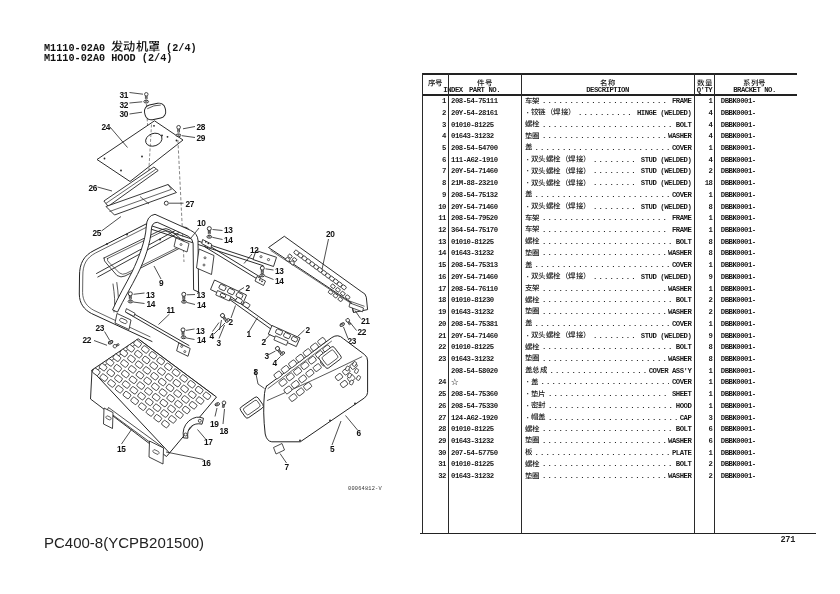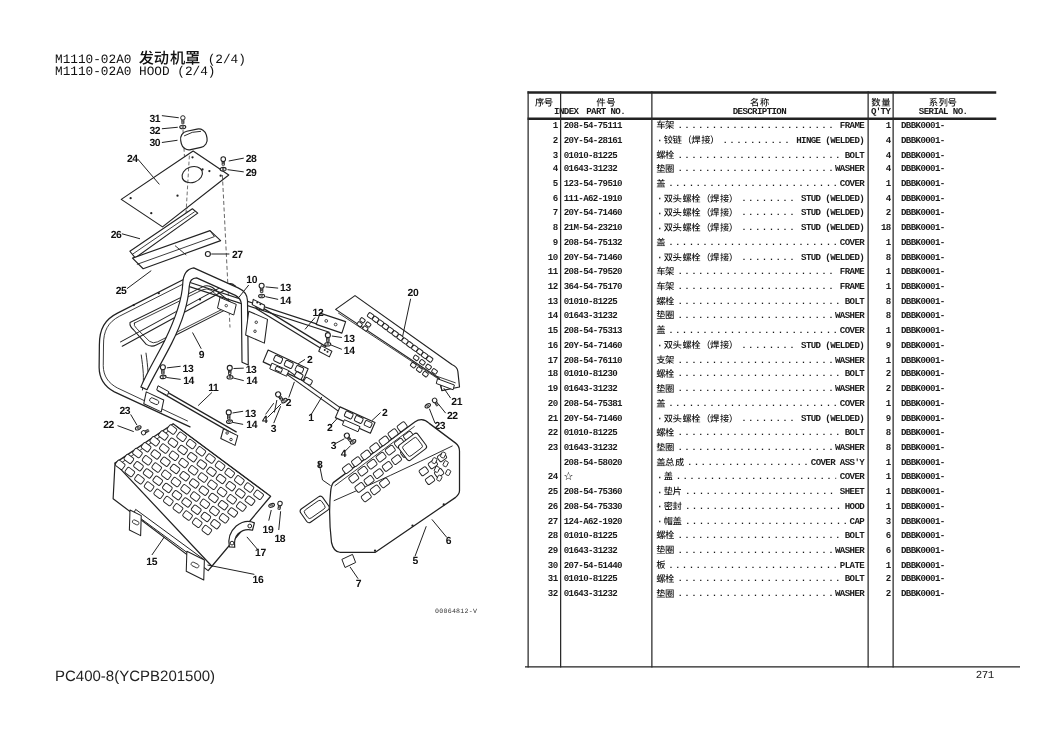--- a/index.html
+++ b/index.html
@@ -1,34 +1,34 @@
 <!DOCTYPE html>
 <html><head><meta charset="utf-8"><style>
 *{margin:0;padding:0;box-sizing:border-box}
 html,body{width:840px;height:594px;background:#fff;font-family:"Liberation Sans",sans-serif;position:relative;overflow:hidden}
 .abs{position:absolute}
 svg.k{width:7.5px;height:7.5px;display:inline-block;vertical-align:-0.95px;fill:#1a1a1a}
 svg.kh{width:7.5px;height:7.5px;display:inline-block;vertical-align:-0.95px;fill:#1a1a1a}
 svg.kt{width:12.2px;height:12.2px;display:inline-block;vertical-align:-1.7px;fill:#111}
 .mono{font-family:"Liberation Mono",monospace}
-.title{font-family:"Liberation Mono",monospace;font-weight:400;font-size:10.2px;letter-spacing:0;color:#111;white-space:nowrap;line-height:11px;height:11px}
+.title{font-family:"Liberation Mono",monospace;font-weight:700;font-size:10.2px;letter-spacing:0;color:#111;white-space:nowrap;line-height:11px;height:11px}
 .hl{position:absolute;background:#222}
 .vl{position:absolute;background:#2a2a2a}
 .hcjk{position:absolute;text-align:center;white-space:nowrap;line-height:8.8px;height:8.8px}
 .hen{position:absolute;text-align:center;line-height:8px;font-family:"Liberation Mono",monospace;font-size:7.3px;font-weight:700;color:#1a1a1a;white-space:nowrap;letter-spacing:-0.5px}
 .tr{position:absolute;left:0;width:840px;height:11.72px;font-family:"Liberation Mono",monospace;font-size:7.3px;font-weight:700;color:#1a1a1a;line-height:11.72px;white-space:nowrap;letter-spacing:-0.5px}
 .ix{position:absolute;left:420px;width:26px;text-align:right}
 .pn{position:absolute;left:451px}
 .desc{position:absolute;left:524.5px;width:166.8px;display:flex}
 .nm{flex:none}
 .dots{flex:1 1 0;overflow:hidden;margin:0 2.5px;letter-spacing:1.1px}
 .en{flex:none}
 .qty{position:absolute;left:695px;width:17.5px;text-align:right}
 .sn{position:absolute;left:720.8px}
-.ftr{position:absolute;font-size:12px;color:#222}
+.ftr{position:absolute;font-size:15px;color:#222}
 </style></head><body>
 
 <svg width="0" height="0" style="position:absolute">
     <defs>
       <path id="c0" d="M671 89C712 135 767 199 793 236L870 186C842 149 785 88 744 45ZM140 366C149 354 187 347 246 347H382C317 549 207 707 25 811C48 828 82 865 95 886C221 812 315 717 384 601C421 665 465 721 516 770C434 823 339 861 239 884C257 904 279 941 289 966C399 936 503 893 592 832C680 895 785 939 911 966C924 940 950 901 971 881C854 860 753 823 669 772C754 695 821 596 862 469L796 439L778 443H460C472 412 482 380 492 347H937V257H516C531 191 543 122 553 48L448 31C438 111 425 186 408 257H244C271 204 299 140 317 78L216 61C198 139 160 218 148 239C135 261 123 275 109 280C119 302 134 347 140 366ZM590 715C529 664 480 604 443 535H729C695 605 647 665 590 715Z"></path>
       <path id="c1" d="M86 116V200H475V116ZM637 53C637 124 637 193 635 261H506V352H632C620 575 582 770 452 893C476 907 508 940 523 963C668 823 711 602 724 352H854C843 690 831 817 807 846C797 859 786 862 769 862C748 862 700 862 647 857C663 883 674 922 676 949C728 952 781 953 813 949C846 944 868 934 890 904C924 859 935 715 948 306C948 293 948 261 948 261H728C730 193 731 123 731 53ZM90 847C116 831 155 819 420 755L436 814L518 786C501 718 457 601 419 514L343 535C360 578 379 628 395 676L186 722C223 637 257 535 281 438H493V351H51V438H184C160 550 121 661 107 692C91 730 77 755 60 761C70 784 85 828 90 847Z"></path>
       <path id="c2" d="M493 93V415C493 568 481 766 346 903C368 915 404 946 419 963C564 817 585 584 585 416V183H746V807C746 894 753 914 771 931C786 947 812 954 834 954C847 954 871 954 886 954C908 954 928 949 944 938C959 927 968 909 974 880C978 853 982 780 983 725C960 717 932 702 913 685C913 750 911 800 909 823C908 845 905 854 901 860C897 865 890 867 883 867C876 867 866 867 860 867C854 867 849 865 845 861C841 856 840 839 840 809V93ZM207 36V247H49V337H195C160 468 93 615 24 696C40 719 62 758 72 784C122 720 170 621 207 516V963H298V520C333 568 373 625 391 658L447 581C425 555 333 448 298 413V337H438V247H298V36Z"></path>
       <path id="c3" d="M654 142H800V223H654ZM425 142H568V223H425ZM199 142H338V223H199ZM239 624H757V677H239ZM239 511H757V563H239ZM52 791V866H450V963H546V866H948V791H546V741H853V447H535V401H899V336H535V293H895V73H108V293H440V447H148V741H450V791Z"></path>
       <path id="c4" d="M371 456C429 482 498 515 557 546H240V626H534V860C534 874 529 878 510 879C491 880 421 880 354 877C367 903 381 939 385 965C474 965 536 965 577 952C618 938 630 914 630 862V626H812C785 668 755 709 729 738L804 774C852 722 906 641 952 568L884 540L869 546H704L712 538C694 527 672 516 648 503C729 457 809 394 867 334L807 288L786 292H293V369H703C664 403 615 439 569 464C521 442 470 420 428 402ZM466 55C479 82 494 115 505 144H115V419C115 566 108 772 26 915C47 925 89 952 105 968C193 814 208 578 208 420V232H954V144H614C600 111 577 64 558 30Z"></path>
       <path id="c5" d="M274 157H720V275H274ZM180 74V358H820V74ZM58 436V522H256C236 586 212 654 191 703H710C694 800 677 849 654 866C642 875 629 876 606 876C577 876 503 875 434 868C452 894 465 931 467 959C536 962 602 962 638 961C681 959 709 952 735 929C772 896 796 821 818 659C821 645 823 617 823 617H331L363 522H937V436Z"></path>
@@ -123,21 +123,21 @@
     </svg></div>
 <div class="hen" style="left:704.5px;top:85.8px;width:140px;margin-left:-70px">Q'TY</div>
 
 <div class="hcjk" style="left:754.5px;top:77px;width:120px;margin-left:-60px"><svg class="kh" viewBox="0 0 1000 1000">
       <use href="#c11"></use>
     </svg><svg class="kh" viewBox="0 0 1000 1000">
       <use href="#c12"></use>
     </svg><svg class="kh" viewBox="0 0 1000 1000">
       <use href="#c5"></use>
     </svg></div>
-<div class="hen" style="left:754.5px;top:85.8px;width:140px;margin-left:-70px">SERIAL NO.</div>
+<div class="hen" style="left:754.5px;top:85.8px;width:140px;margin-left:-70px">BRACKET NO.</div>
 
 <div class="tr" style="top:96.10px">
     <span class="ix">1</span>
     <span class="pn">208-54-75111</span>
     <div class="desc" style="line-height:11.72px">
       <span class="nm"><svg class="k" viewBox="0 0 1000 1000">
           <use href="#c13"></use>
         </svg><svg class="k" viewBox="0 0 1000 1000">
           <use href="#c14"></use>
         </svg></span>
@@ -199,21 +199,21 @@
         </svg></span>
       <span class="dots">............................................................</span>
       <span class="en">WASHER</span>
     </div>
     <span class="qty">4</span>
     <span class="sn">DBBK0001-</span>
   </div>
 
 <div class="tr" style="top:142.98px">
     <span class="ix">5</span>
-    <span class="pn">123-54-79510</span>
+    <span class="pn">208-54-54700</span>
     <div class="desc" style="line-height:11.72px">
       <span class="nm"><svg class="k" viewBox="0 0 1000 1000">
           <use href="#c23"></use>
         </svg></span>
       <span class="dots">............................................................</span>
       <span class="en">COVER</span>
     </div>
     <span class="qty">1</span>
     <span class="sn">DBBK0001-</span>
   </div>
@@ -269,21 +269,21 @@
         </svg></span>
       <span class="dots">............................................................</span>
       <span class="en">STUD (WELDED)</span>
     </div>
     <span class="qty">2</span>
     <span class="sn">DBBK0001-</span>
   </div>
 
 <div class="tr" style="top:178.14px">
     <span class="ix">8</span>
-    <span class="pn">21M-54-23210</span>
+    <span class="pn">21M-88-23210</span>
     <div class="desc" style="line-height:11.72px">
       <span class="nm"><span style="display:inline-block;width:6px;text-align:center">·</span><svg class="k" viewBox="0 0 1000 1000">
           <use href="#c24"></use>
         </svg><svg class="k" viewBox="0 0 1000 1000">
           <use href="#c25"></use>
         </svg><svg class="k" viewBox="0 0 1000 1000">
           <use href="#c19"></use>
         </svg><svg class="k" viewBox="0 0 1000 1000">
           <use href="#c20"></use>
         </svg><svg class="k" viewBox="0 0 1000 1000">
@@ -681,21 +681,21 @@
         </svg></span>
       <span class="dots">............................................................</span>
       <span class="en">WASHER</span>
     </div>
     <span class="qty">6</span>
     <span class="sn">DBBK0001-</span>
   </div>
 
 <div class="tr" style="top:447.70px">
     <span class="ix">30</span>
-    <span class="pn">207-54-51440</span>
+    <span class="pn">207-54-57750</span>
     <div class="desc" style="line-height:11.72px">
       <span class="nm"><svg class="k" viewBox="0 0 1000 1000">
           <use href="#c33"></use>
         </svg></span>
       <span class="dots">............................................................</span>
       <span class="en">PLATE</span>
     </div>
     <span class="qty">1</span>
     <span class="sn">DBBK0001-</span>
   </div>
@@ -727,21 +727,21 @@
         </svg></span>
       <span class="dots">............................................................</span>
       <span class="en">WASHER</span>
     </div>
     <span class="qty">2</span>
     <span class="sn">DBBK0001-</span>
   </div>
 
 <div class="ftr" style="left:44px;top:533.5px">PC400-8(YCPB201500)</div>
 
-<div class="ftr mono" style="left:780.5px;top:535px;font-size:8.6px;font-weight:400;letter-spacing:-0.3px">271</div>
+<div class="ftr mono" style="left:780.5px;top:535px;font-size:8.6px;font-weight:700;letter-spacing:-0.3px">271</div>
 
 <svg class="abs" style="left:0;top:0" width="840" height="594" viewBox="0 0 840 594">
 
 <g>
       <g transform="translate(146.3,94.3) rotate(0) scale(0.88)">
         <circle cx="0" cy="0" r="2.0" fill="#fff" stroke="#222" stroke-width="0.9"></circle>
         <path d="M-1.0,1.7 L-1.0,5.3 M1.0,1.7 L1.0,5.3 M-1.0,5.3 L1.0,5.3 M-1,2.7 L1,3.1 M-1,3.7 L1,4.1" stroke="#222" stroke-width="0.7" fill="none"></path>
       </g>
       <line x1="129.5" y1="92.5" x2="143.0" y2="94.2" stroke="#222" stroke-width="0.80"></line>
     </g>

